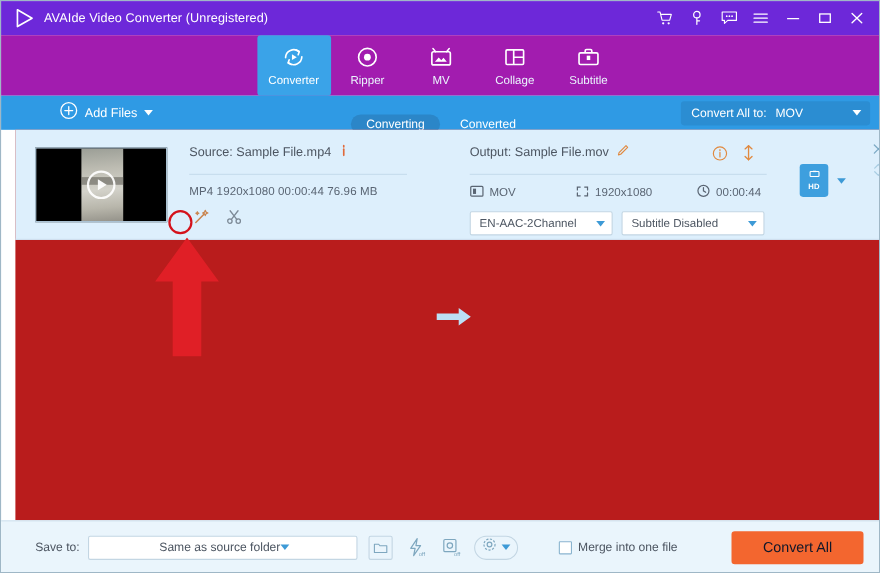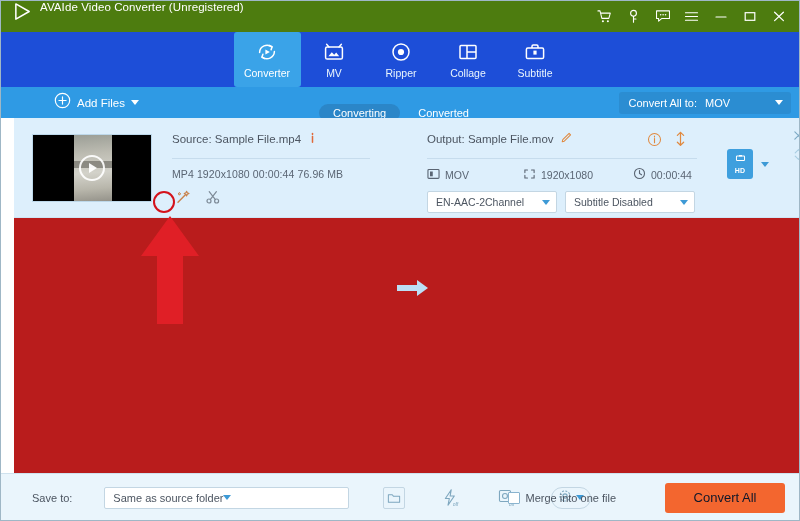--- a/index.html
+++ b/index.html
@@ -13,22 +13,22 @@
     position: relative;
     width: 800px; height: 521px;
     background: #ffffff;
     border: 1px solid #9fb7c6;
     overflow: hidden;
   }
 
   
   .titlebar {
     position: absolute; left: 0; top: 0; width: 800px; height: 31px;
-    background: #4d7c0f;
-    display: flex; 
+    background: #6d28d9;
+    display: flex; align-items: center;
   }
   .app-logo {
     margin-left: 11px; width: 20px; height: 20px;
     display: flex; align-items: center; justify-content: center;
   }
   .app-title {
     margin-left: 8px; color: #ffffff; font-size: 11.5px;
     letter-spacing: .1px; white-space: nowrap;
   }
   .win-controls {
@@ -37,21 +37,21 @@
   }
   .wc {
     width: 29px; height: 31px; display: flex; align-items: center;
     justify-content: center; cursor: pointer;
   }
   .wc svg { display: block; }
 
   
   .navbar {
     position: absolute; left: 0; top: 31px; width: 800px; height: 55px;
-    background: #1d4ed8;
+    background: #a21caf;
     display: flex; align-items: flex-start; justify-content: center;
   }
   .navitem {
     width: 67px; height: 55px; display: flex; flex-direction: column;
     align-items: center; justify-content: center; gap: 3px;
     cursor: pointer;
   }
   .navitem.active { background: #3aa3e8; border-radius: 3px; }
   .navlabel { color: #eaf5fd; font-size: 10.5px; }
   .navitem.active .navlabel { color: #ffffff; }
@@ -161,27 +161,27 @@
   }
   .rowctrls {
     position: absolute; right: 10px; top: 12px; display: flex;
     flex-direction: column; align-items: center; gap: 6px;
   }
 
   
   .bottombar {
     position: absolute; left: 0; top: 472px; width: 800px; height: 48px;
     background: #eaf5fc; border-top: 1px solid #cfe2ee;
-    display: flex; align-items: center; gap: 24px;
+    display: flex; align-items: center;
   }
   .saveto-label { margin-left: 31px; font-size: 11px; color: #4c5561; }
   .pathbox {
     margin-left: 8px; width: 245px; height: 22px; background: #ffffff;
     border: 1px solid #c3d6e3; border-radius: 2px; display: flex;
-    align-items: center; justify-content: flex-start; padding: 0 6px 0 8px;
+    align-items: center; justify-content: center; padding: 0 6px 0 8px;
     font-size: 11px; color: #4c5561; cursor: pointer;
   }
   .btmicon {
     margin-left: 10px; width: 22px; height: 22px; display: flex;
     align-items: center; justify-content: center; cursor: pointer;
   }
   .gearwrap {
     margin-left: 10px; height: 22px; display: flex; align-items: center; gap: 4px;
     border: 1px solid #c3d6e3; border-radius: 11px; padding: 0 6px; cursor: pointer;
   }
@@ -277,36 +277,36 @@
           <path d="M9.8 18.6 l-2.9 -1.4 l1 -2.9" fill="none" stroke="#ffffff" stroke-width="1.5" stroke-linecap="round" stroke-linejoin="round"></path>
           <path d="M10.4 9.4 L14.8 12 L10.4 14.6 Z" fill="#ffffff"></path>
         </svg>
       </div>
       <div class="navlabel">Converter</div>
     </div>
 
     <div class="navitem">
       <div class="navicon">
         <svg width="24" height="24" viewBox="0 0 24 24">
+          <circle cx="12" cy="12" r="8" fill="none" stroke="#ffffff" stroke-width="1.5"></circle>
+          <circle cx="12" cy="12" r="3.1" fill="#ffffff"></circle>
+        </svg>
+      </div>
+      <div class="navlabel">Ripper</div>
+    </div>
+
+    <div class="navitem">
+      <div class="navicon">
+        <svg width="24" height="24" viewBox="0 0 24 24">
           <rect x="3.6" y="7" width="16.8" height="12" rx="1.6" fill="none" stroke="#ffffff" stroke-width="1.5"></rect>
           <path d="M6.4 16.2 l3.4 -4 l2.4 2.6 l2 -2.2 l3 3.6 Z" fill="#ffffff"></path>
           <path d="M7 7 L4.6 4.2 M17 7 L19.4 4.2" stroke="#ffffff" stroke-width="1.4" stroke-linecap="round"></path>
         </svg>
       </div>
       <div class="navlabel">MV</div>
-    </div>
-
-    <div class="navitem">
-      <div class="navicon">
-        <svg width="24" height="24" viewBox="0 0 24 24">
-          <circle cx="12" cy="12" r="8" fill="none" stroke="#ffffff" stroke-width="1.5"></circle>
-          <circle cx="12" cy="12" r="3.1" fill="#ffffff"></circle>
-        </svg>
-      </div>
-      <div class="navlabel">Ripper</div>
     </div>
 
     <div class="navitem">
       <div class="navicon">
         <svg width="24" height="24" viewBox="0 0 24 24">
           <rect x="4" y="5.4" width="16" height="13.2" rx="1" fill="none" stroke="#ffffff" stroke-width="1.5"></rect>
           <path d="M11 5.4 V18.6 M11 12 H20" stroke="#ffffff" stroke-width="1.5"></path>
         </svg>
       </div>
       <div class="navlabel">Collage</div>

